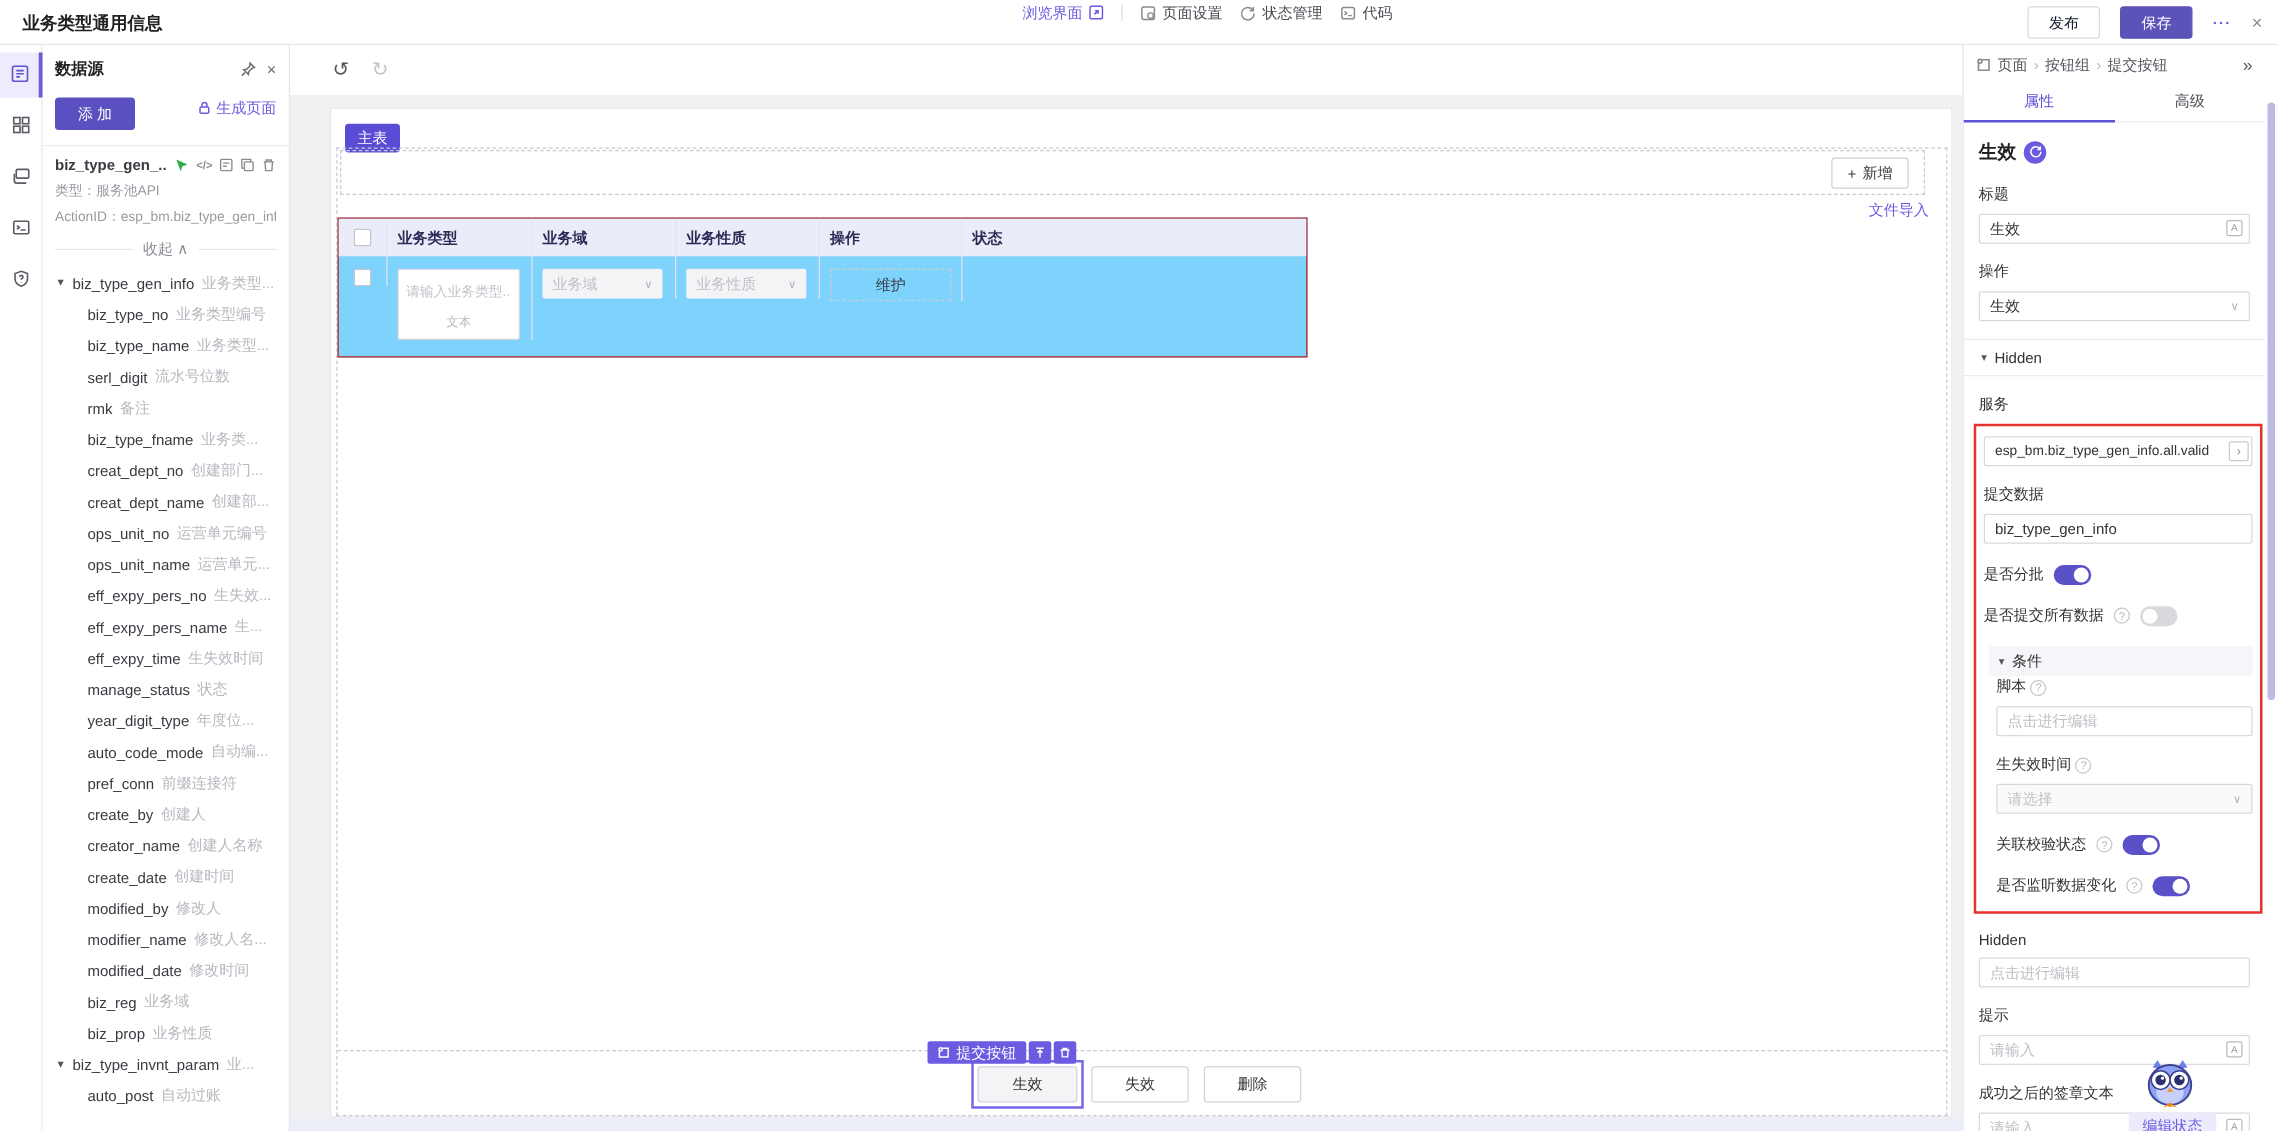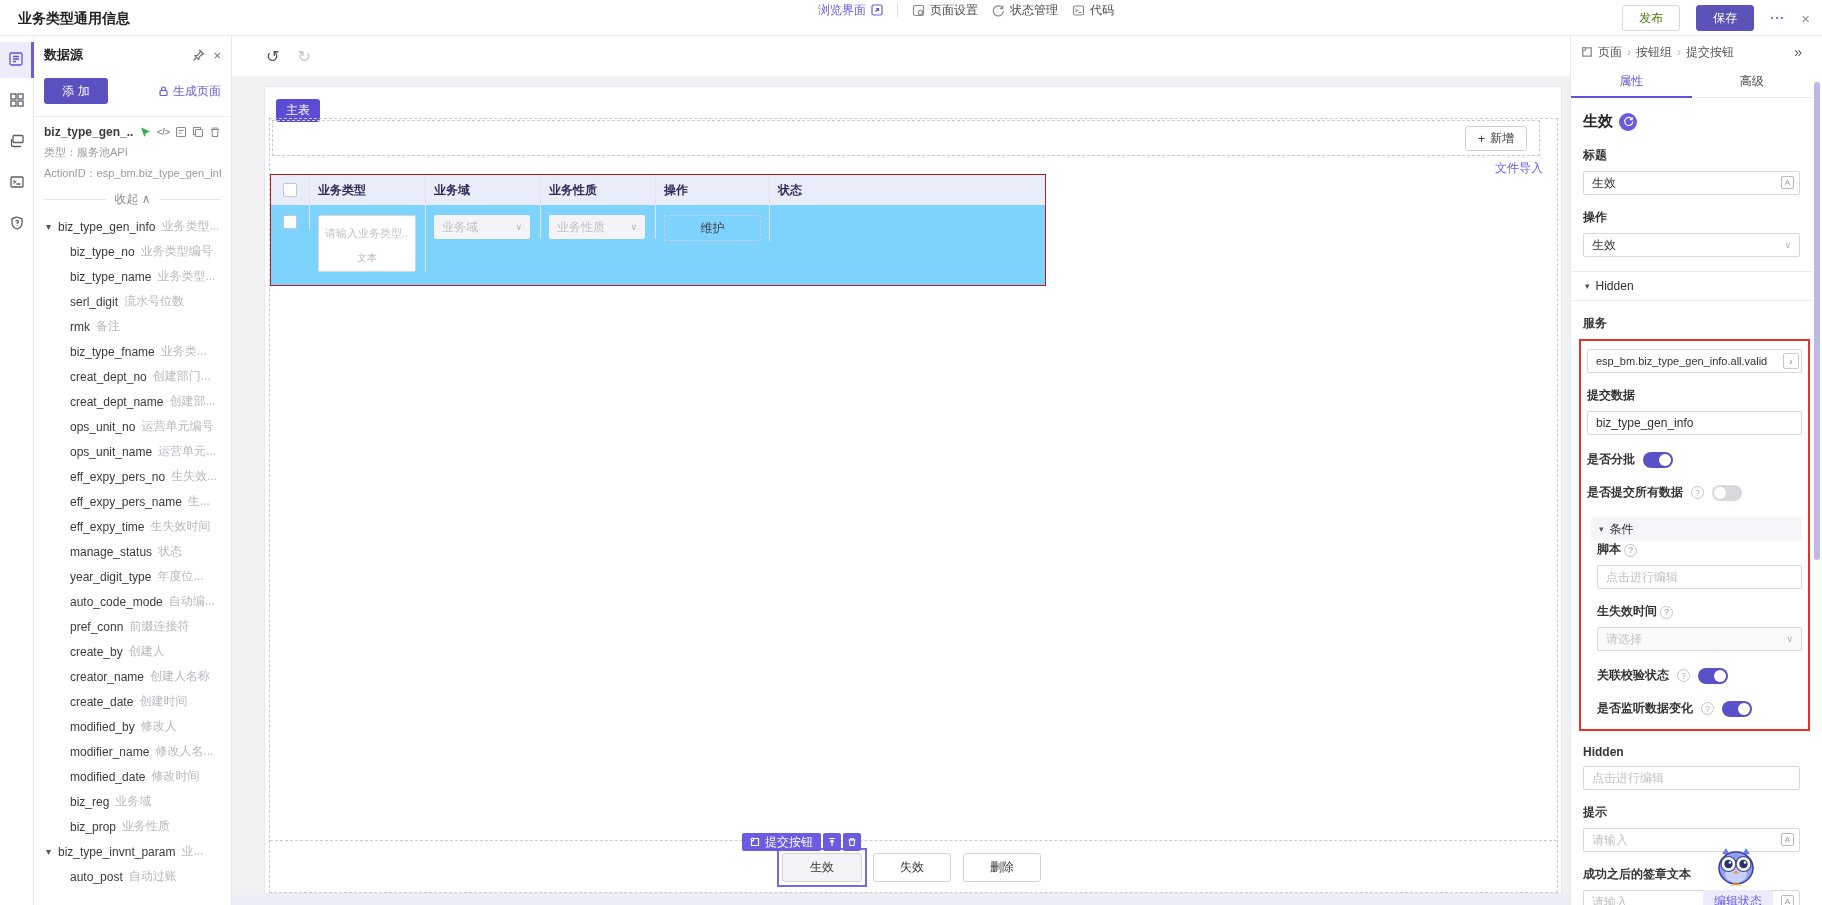--- a/index.html
+++ b/index.html
@@ -7,38 +7,38 @@
   #app{position:relative;width:1822px;height:905px;overflow:hidden;background:#f1f1f4}
 
   
   .topbar{position:absolute;left:0;top:0;width:1822px;height:36px;background:#fff;border-bottom:1px solid #e8e8ec;z-index:30}
   .tb-title{position:absolute;left:18px;top:10px;font-size:14px;font-weight:700;color:#222}
   .tb-center{position:absolute;left:818px;top:0;height:20px;display:flex;align-items:center;gap:14px;color:#4a4a52}
   .tb-link{display:flex;align-items:center;gap:5px;cursor:pointer}
   .tb-preview{color:#6a5be0}
   .tb-sep{width:1px;height:14px;background:#e0e0e4}
   .tb-right{position:absolute;right:12px;top:0;height:36px;display:flex;align-items:center;gap:16px}
-  .btn{height:26px;padding:0 16px;border:1px solid #d9d9de;border-radius:3px;background:#fff;font-size:12px;display:flex;align-items:center;cursor:pointer;color:#4d7c0f}
+  .btn{height:26px;padding:0 16px;border:1px solid #d9d9de;border-radius:3px;background:#fff;font-size:12px;display:flex;align-items:center;cursor:pointer;color:#0f172a}
   .btn-primary{background:#5b53b8;border-color:#5b53b8;color:#fff}
   .tb-more{color:#6a5be0;font-weight:700;letter-spacing:1px;cursor:pointer}
   .tb-close{color:#8e8e96;font-size:15px;cursor:pointer}
 
   
   .iconstrip{position:absolute;left:0;top:36px;width:34px;height:869px;background:#fff;border-right:1px solid #ececf0;z-index:20;padding-top:6px}
   .strip-item{width:34px;height:36px;display:flex;align-items:center;justify-content:center;margin-bottom:5px;cursor:pointer}
   .strip-item.active{background:#edebfc;border-right:3px solid #6c5dd3}
   .strip-item svg{stroke:#5b5b66;fill:none;stroke-width:1.3}
   .strip-item.active svg{stroke:#5f54d6}
 
   
   .datapanel{position:absolute;left:34px;top:36px;width:198px;height:869px;background:#fff;border-right:1px solid #e8e8ec;z-index:10;overflow:hidden}
   .dp-head{display:flex;align-items:center;height:30px;padding:0 10px;margin-top:4px}
   .dp-title{font-size:13px;font-weight:700;color:#222;flex:1}
   .dp-head-icons{display:flex;align-items:center;gap:8px;color:#6b6b73}
-  .dp-actions{display:flex;align-items:center;padding:8px 10px 10px}
+  .dp-actions{display:flex;align-items:flex-start;padding:8px 10px 10px}
   .dp-add{width:64px;height:26px;background:#5a50bf;color:#fff;border-radius:3px;display:flex;align-items:center;justify-content:center;cursor:pointer}
   .dp-gen{margin-left:auto;color:#6a5be0;display:flex;align-items:center;gap:4px;cursor:pointer}
   .dp-divider{height:1px;background:#ededf1;margin:2px 0 8px}
   .dp-card{padding:0 10px}
   .dp-card-top{display:flex;align-items:center;gap:6px}
   .dp-card-name{font-weight:700;color:#3a3a42;flex:1;white-space:nowrap;overflow:hidden}
   .dp-card-icons{display:flex;align-items:center;gap:5px}
   .dp-meta{color:#9a9aa2;font-size:11px;margin-top:6px;white-space:nowrap;overflow:hidden}
   .dp-collapse{display:flex;align-items:center;gap:8px;color:#8a8a93;margin:10px 0 6px}
   .dp-collapse .line{flex:1;height:1px;background:#e7e7eb}
@@ -98,21 +98,21 @@
   .rp-head{height:24px;display:flex;align-items:center;padding:0 10px;color:#55555e;gap:5px;margin-top:4px}
   .rp-crumb{cursor:pointer}
   .rp-csep{color:#bbbbc2}
   .rp-collapse{margin-left:auto;font-size:14px;color:#55555e;cursor:pointer}
   .rp-tabs{height:32px;display:flex;border-bottom:1px solid #ececf0;margin-top:2px}
   .rp-tab{flex:1;display:flex;align-items:center;justify-content:center;color:#4a4a52;cursor:pointer;position:relative}
   .rp-tab.active{color:#5f54d6}
   .rp-tab.active::after{content:"";position:absolute;left:0;right:0;bottom:-1px;height:2px;background:#5f54d6}
   .rp-body{padding:14px 12px 0;position:relative}
   .rp-headline{display:flex;align-items:center;gap:6px;font-size:15px;font-weight:700;color:#222;margin-bottom:16px}
-  .rp-label{font-weight:700;color:#333;margin:14px 0 7px}
+  .rp-label{font-weight:400;color:#333;margin:14px 0 7px}
   .rp-label:first-of-type{margin-top:0}
   .inp-wrap{position:relative}
   .inp{width:100%;height:24px;border:1px solid #d9d9dd;border-radius:2px;padding:0 8px;font-size:12px;color:#333;background:#fff;font-family:inherit;outline:none}
   .inp::placeholder{color:#bfbfc6}
   .inp.small{font-size:11px;}
   .i-trans{position:absolute;right:6px;top:5px;width:13px;height:13px;border:1px solid #b9b9c1;border-radius:2px;color:#9a9aa2;font-size:8px;display:flex;align-items:center;justify-content:center}
   .svc-btn{position:absolute;right:3px;top:4px;width:16px;height:16px;border:1px solid #c9c9d1;border-radius:2px;background:#fff;color:#8a8a92;font-size:10px;display:flex;align-items:center;justify-content:center;cursor:pointer}
   .sel{width:100%;height:24px;border:1px solid #d9d9dd;border-radius:2px;padding:0 8px;display:flex;align-items:center;color:#333;cursor:pointer}
   .sel .chev{margin-left:auto;color:#b0b0b8;font-size:9px}
   .sel.disabled{background:#fafafb;color:#c3c3c8}

